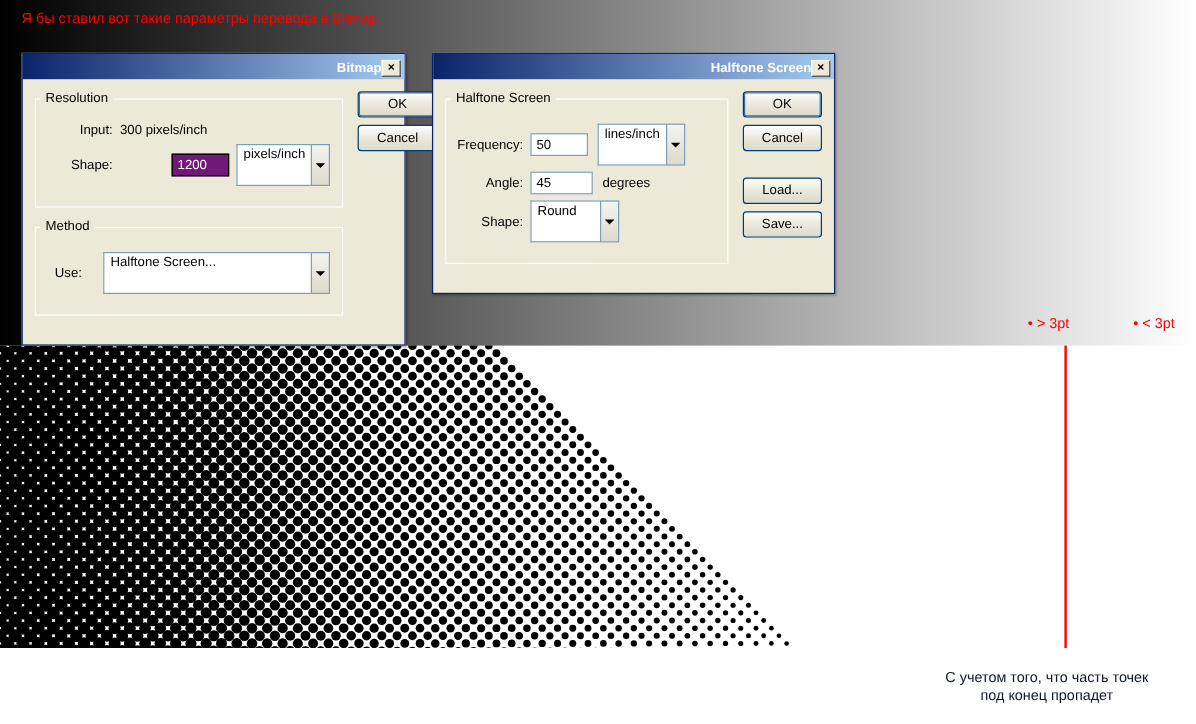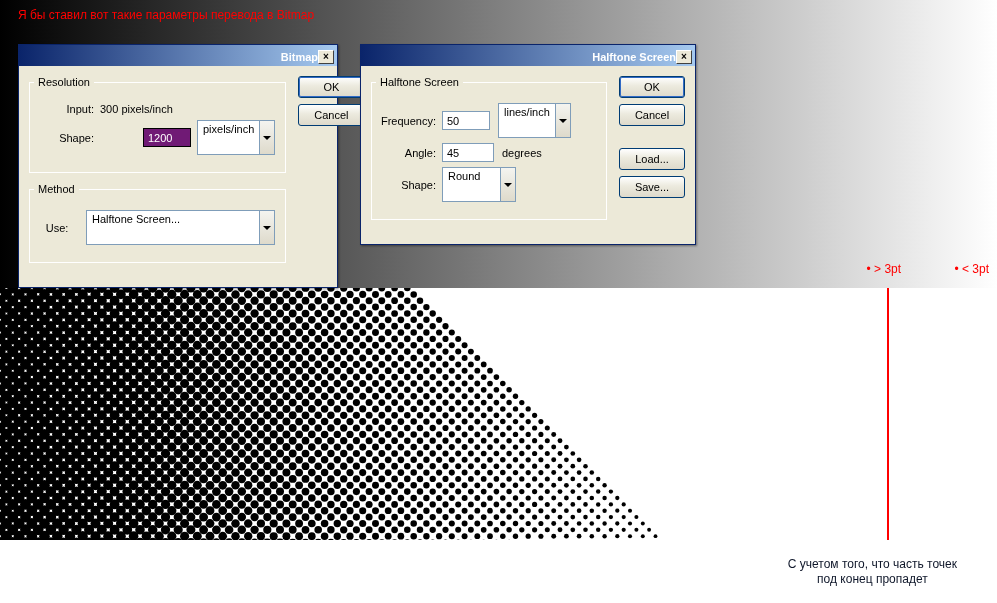--- a/index.html
+++ b/index.html
@@ -34,21 +34,21 @@
     bottom: 16px;
     color: #0f172a;
     font-size: 12px;
     line-height: 15px;
     z-index: 5;
     text-align: center;
   }
   .markers {
     position: absolute;
     top: 262px;
-    right: 8px;
+    right: 18px;
     color: #ff0000;
     font-size: 12px;
     z-index: 5;
     white-space: nowrap;
   }
   .markers .m2 { margin-left: 50px; }
   .halftone {
     position: absolute;
     left: 0; top: 288px;
     width: 997px; height: 252px;

